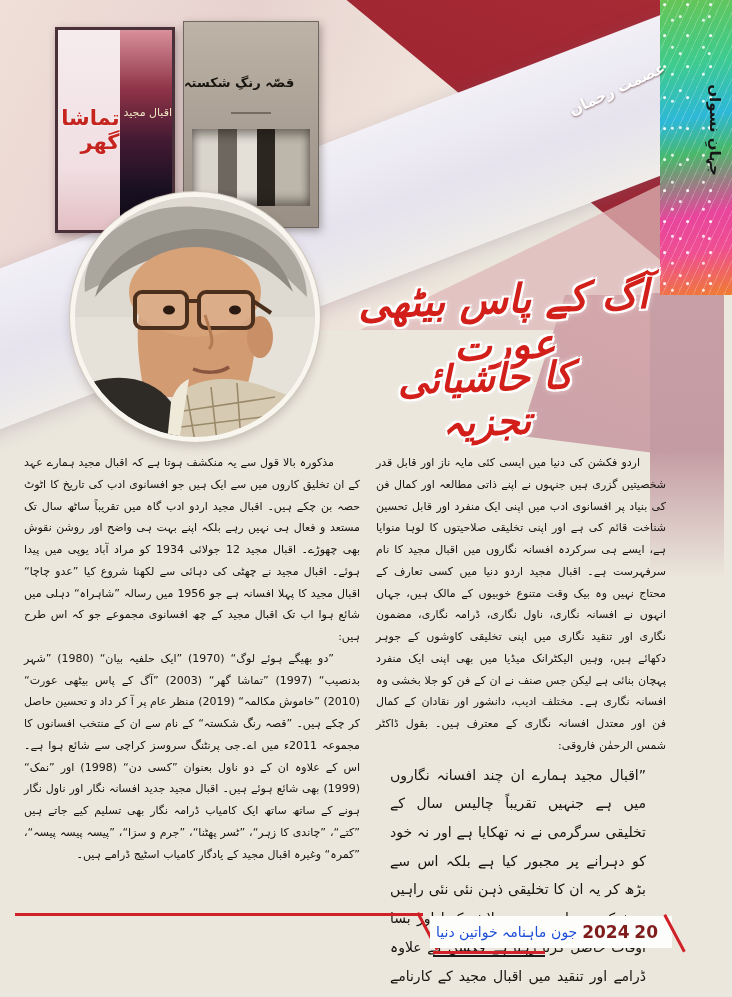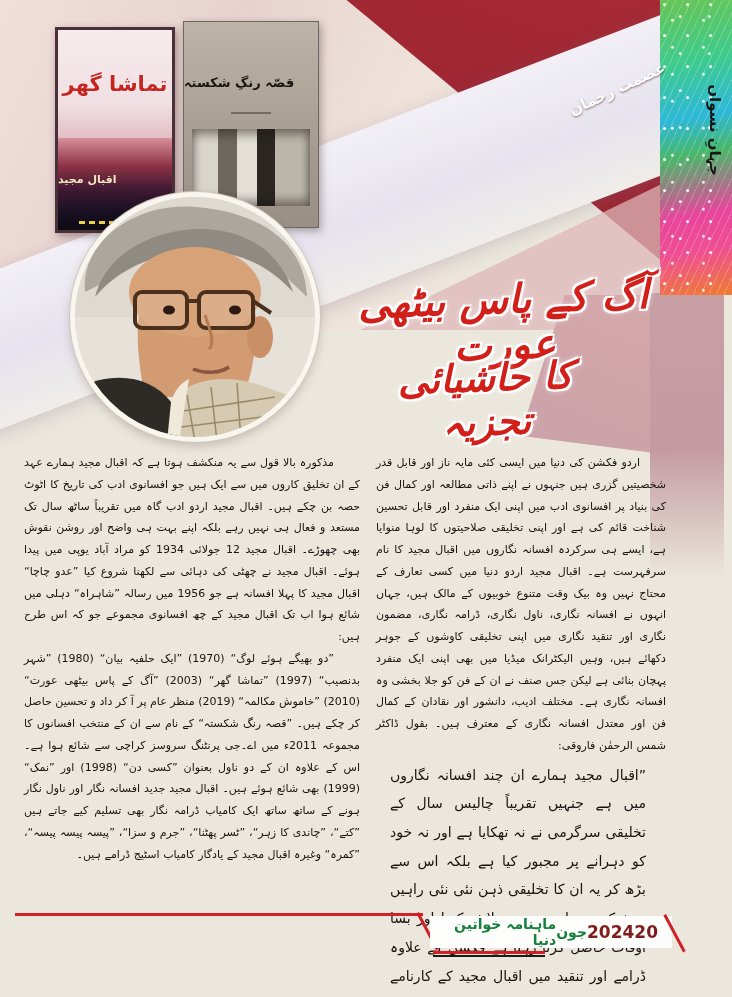--- a/index.html
+++ b/index.html
@@ -63,37 +63,37 @@
     color:#ffffff;font-size:15px;font-weight:bold;
     text-align:center;direction:rtl;
     text-shadow:0 1px 2px rgba(60,0,0,.5);
   }
 
   
   .book1{
     left:55px;top:27px;width:114px;height:200px;
     background:#3a2630;border:3px solid #4a3038;
     box-shadow:2px 3px 8px rgba(60,30,40,.4);
-    display:flex;flex-direction:column;
+    display:flex;
   }
   .book1-top{
     flex:0 0 54%;background:linear-gradient(180deg,#f6eced 0%,#f0dee2 70%,#e3bfc4 100%);
     display:flex;align-items:center;justify-content:center;
   }
   .book1-title{
     color:#c5241f;font-size:21px;font-weight:bold;direction:rtl;
     text-shadow:0 0 2px rgba(255,255,255,.8);
   }
   .book1-scene{
     flex:1 1 auto;position:relative;
     background:linear-gradient(180deg,#d8909a 0%,#8e3347 30%,#431a33 55%,#191022 80%,#0d0a12 100%);
   }
   .book1-author{
     position:absolute;left:0;right:0;top:38%;
-    color:#efe7c2;font-size:11px;font-weight:bold;text-align:left;direction:rtl;
+    color:#efe7c2;font-size:11px;font-weight:normal;text-align:right;direction:rtl;
   }
   .book1-mark{
     position:absolute;left:18%;bottom:6%;width:64%;height:3px;
     background:repeating-linear-gradient(90deg,#e8d24a 0 6px,transparent 6px 10px);
   }
   .book2{
     left:183px;top:21px;width:134px;height:205px;
     background:linear-gradient(180deg,#bdb3a6 0%,#a89e93 55%,#998f85 100%);
     border:1px solid #6f675e;
     box-shadow:2px 3px 8px rgba(60,50,45,.4);
@@ -154,21 +154,21 @@
   .footer-line{left:15px;top:913px;width:408px;height:2.5px;background:#cf2127;}
   .footer-slash1{left:419px;top:912px;width:42px;height:3px;background:#cf2127;transform:rotate(62deg);transform-origin:left top;}
   .footer-slash2{left:666px;top:914px;width:42px;height:3px;background:#cf2127;transform:rotate(62deg);transform-origin:left top;}
   .footer-bar{
     left:430px;top:916px;width:242px;height:32px;
     background:#fdfdfb;
     display:flex;flex-direction:row;direction:rtl;align-items:center;
     justify-content:space-between;padding:0 14px 0 6px;box-sizing:border-box;
   }
   .footer-num{font-size:17px;font-weight:bold;color:#7f1d1d;}
-  .footer-ur{font-size:14px;font-weight:bold;color:#15803d;direction:rtl;}
+  .footer-ur{font-size:14px;font-weight:normal;color:#1d4ed8;direction:rtl;}
   .footer-underline-red{left:433px;top:951px;width:112px;height:2.5px;background:#cf2127;}
   .footer-underline-black{left:433px;top:955px;width:112px;height:1.5px;background:#1a1a1a;}
 </style>
 </head>
 <body>
 
 <div class="abs bg-topleft"></div>
 <div class="abs band-maroon"></div>
 <div class="abs band-white"></div>
 <div class="abs pink-tri-mid"></div>

